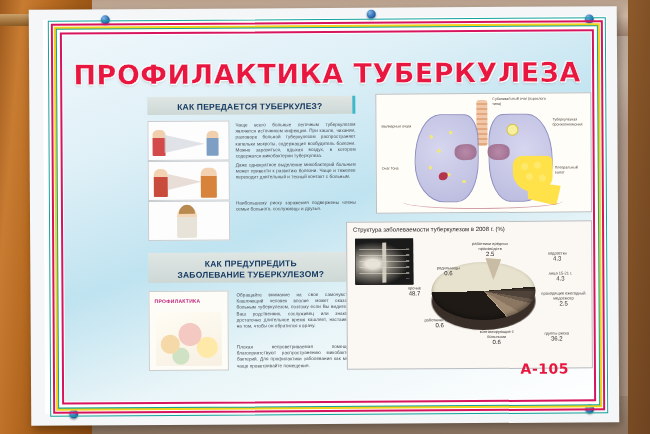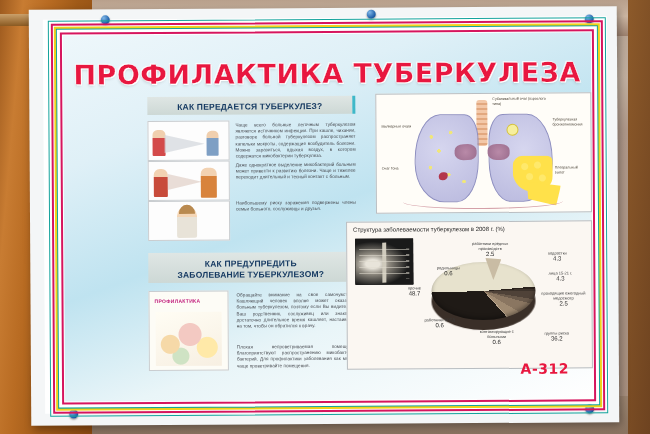--- a/index.html
+++ b/index.html
@@ -295,17 +295,17 @@
           <span>работники КПТД</span>
           <span class="pie-val">0.6</span>
         </div>
 
         <div class="pie-lbl" style="left:84px;top:44px;width:34px;">
           <span>родильницы</span>
           <span class="pie-val">0.6</span>
         </div>
       </div>
 
-      <div class="code">A-312</div>
+      <div class="code">A-105</div>
 
     </div>
   </div>
 </div>
 
 </body></html>

